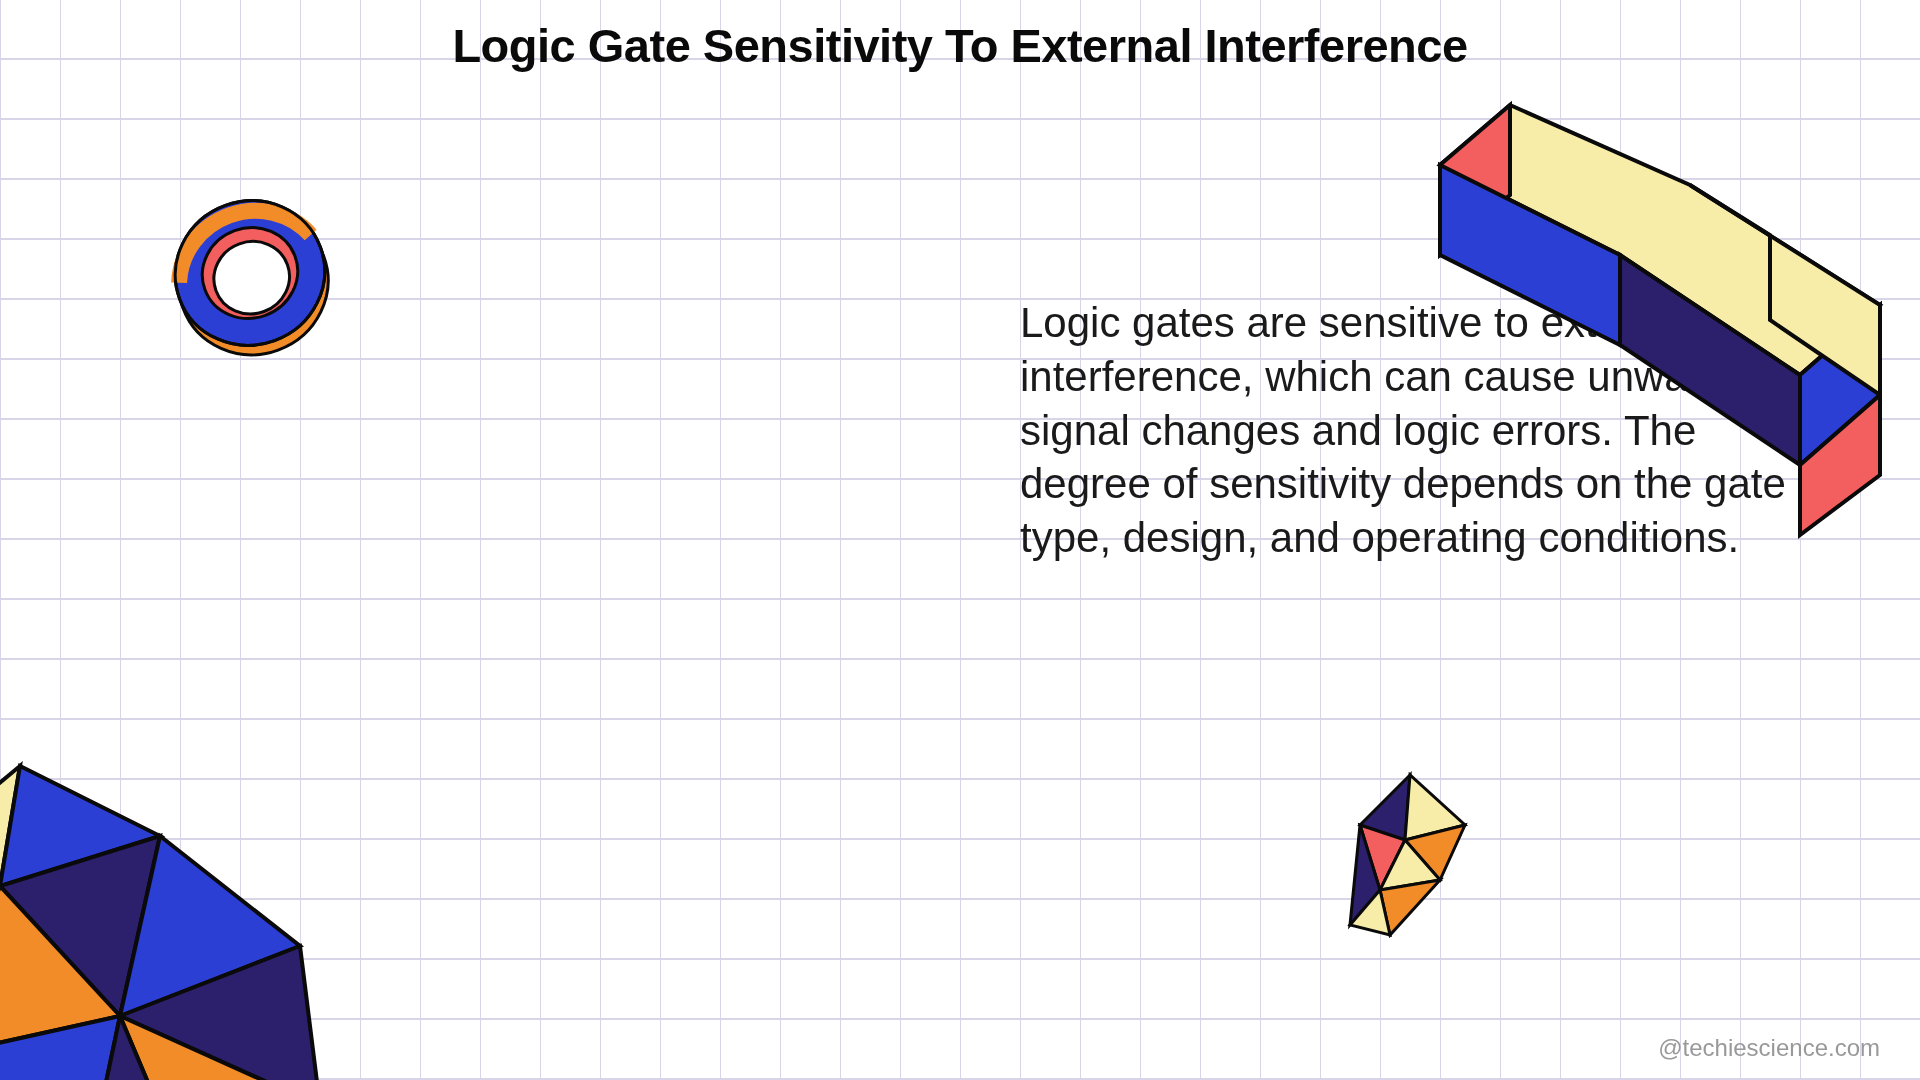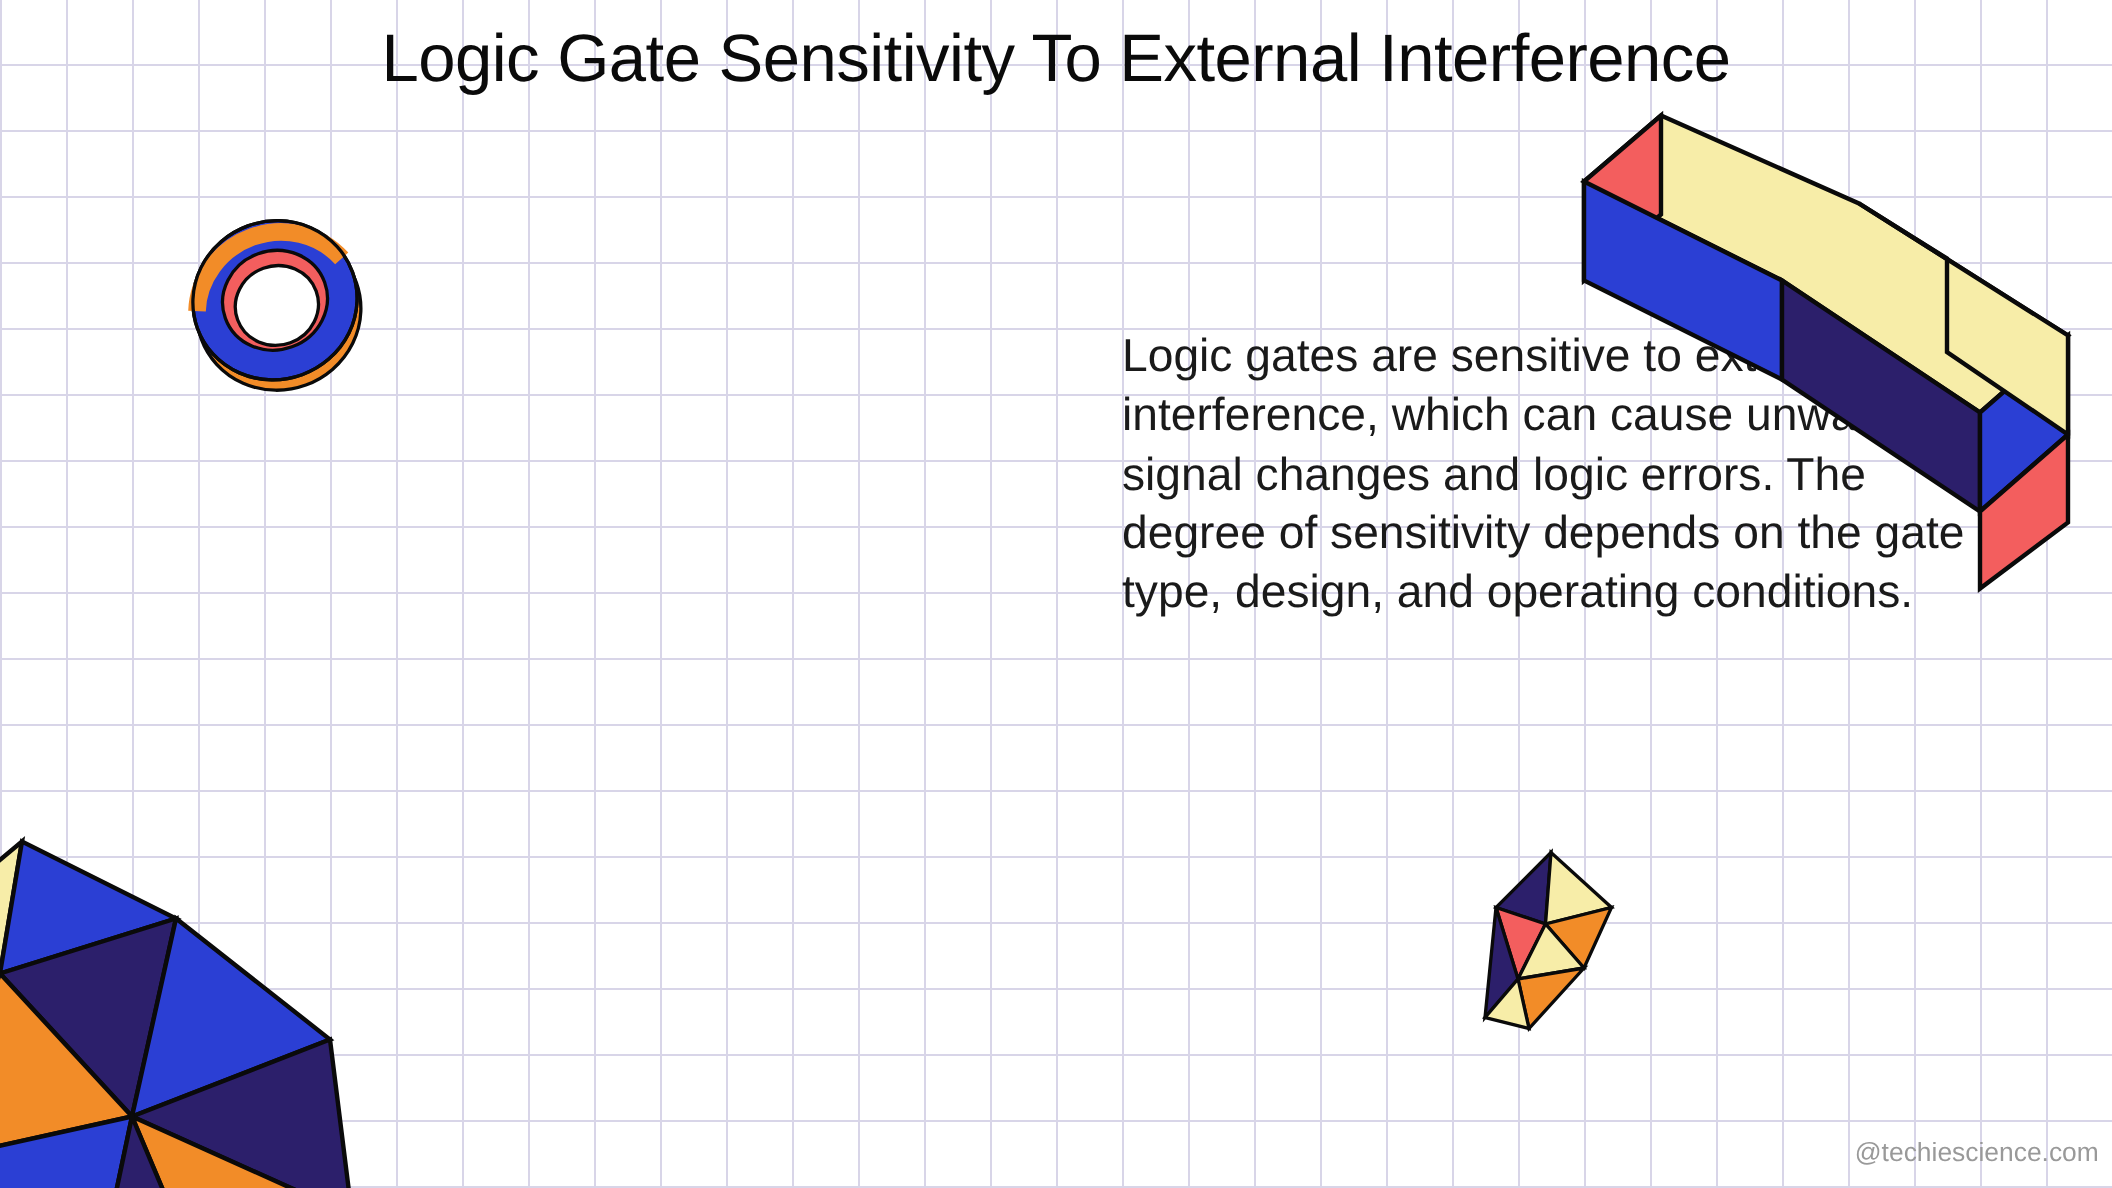--- a/index.html
+++ b/index.html
@@ -23,41 +23,41 @@
       height: 100%;
       background-image:
         repeating-linear-gradient(0deg, #d8d5e8 0px, #d8d5e8 1.5px, transparent 1.5px, transparent 60px),
         repeating-linear-gradient(90deg, #d8d5e8 0px, #d8d5e8 1.5px, transparent 1.5px, transparent 60px);
     }
     .title {
       position: absolute;
       top: 18px;
       left: 50%;
       transform: translateX(-50%);
-      font-size: 61px;
-      font-weight: 400;
+      font-size: 47px;
+      font-weight: 700;
       color: #0a0a0a;
       text-align: center;
       white-space: nowrap;
       letter-spacing: -0.5px;
     }
     .body-text {
       position: absolute;
       top: 296px;
       left: 1020px;
       width: 780px;
       font-size: 42px;
       font-weight: 400;
       color: #1a1a1a;
       line-height: 1.28;
     }
     .attribution {
       position: absolute;
       bottom: 18px;
-      right: 12px;
+      right: 40px;
       font-size: 24px;
       color: #999999;
       font-weight: 400;
     }
     .shape {
       position: absolute;
     }
     .ring-shape {
       top: 183px;
       left: 160px;

